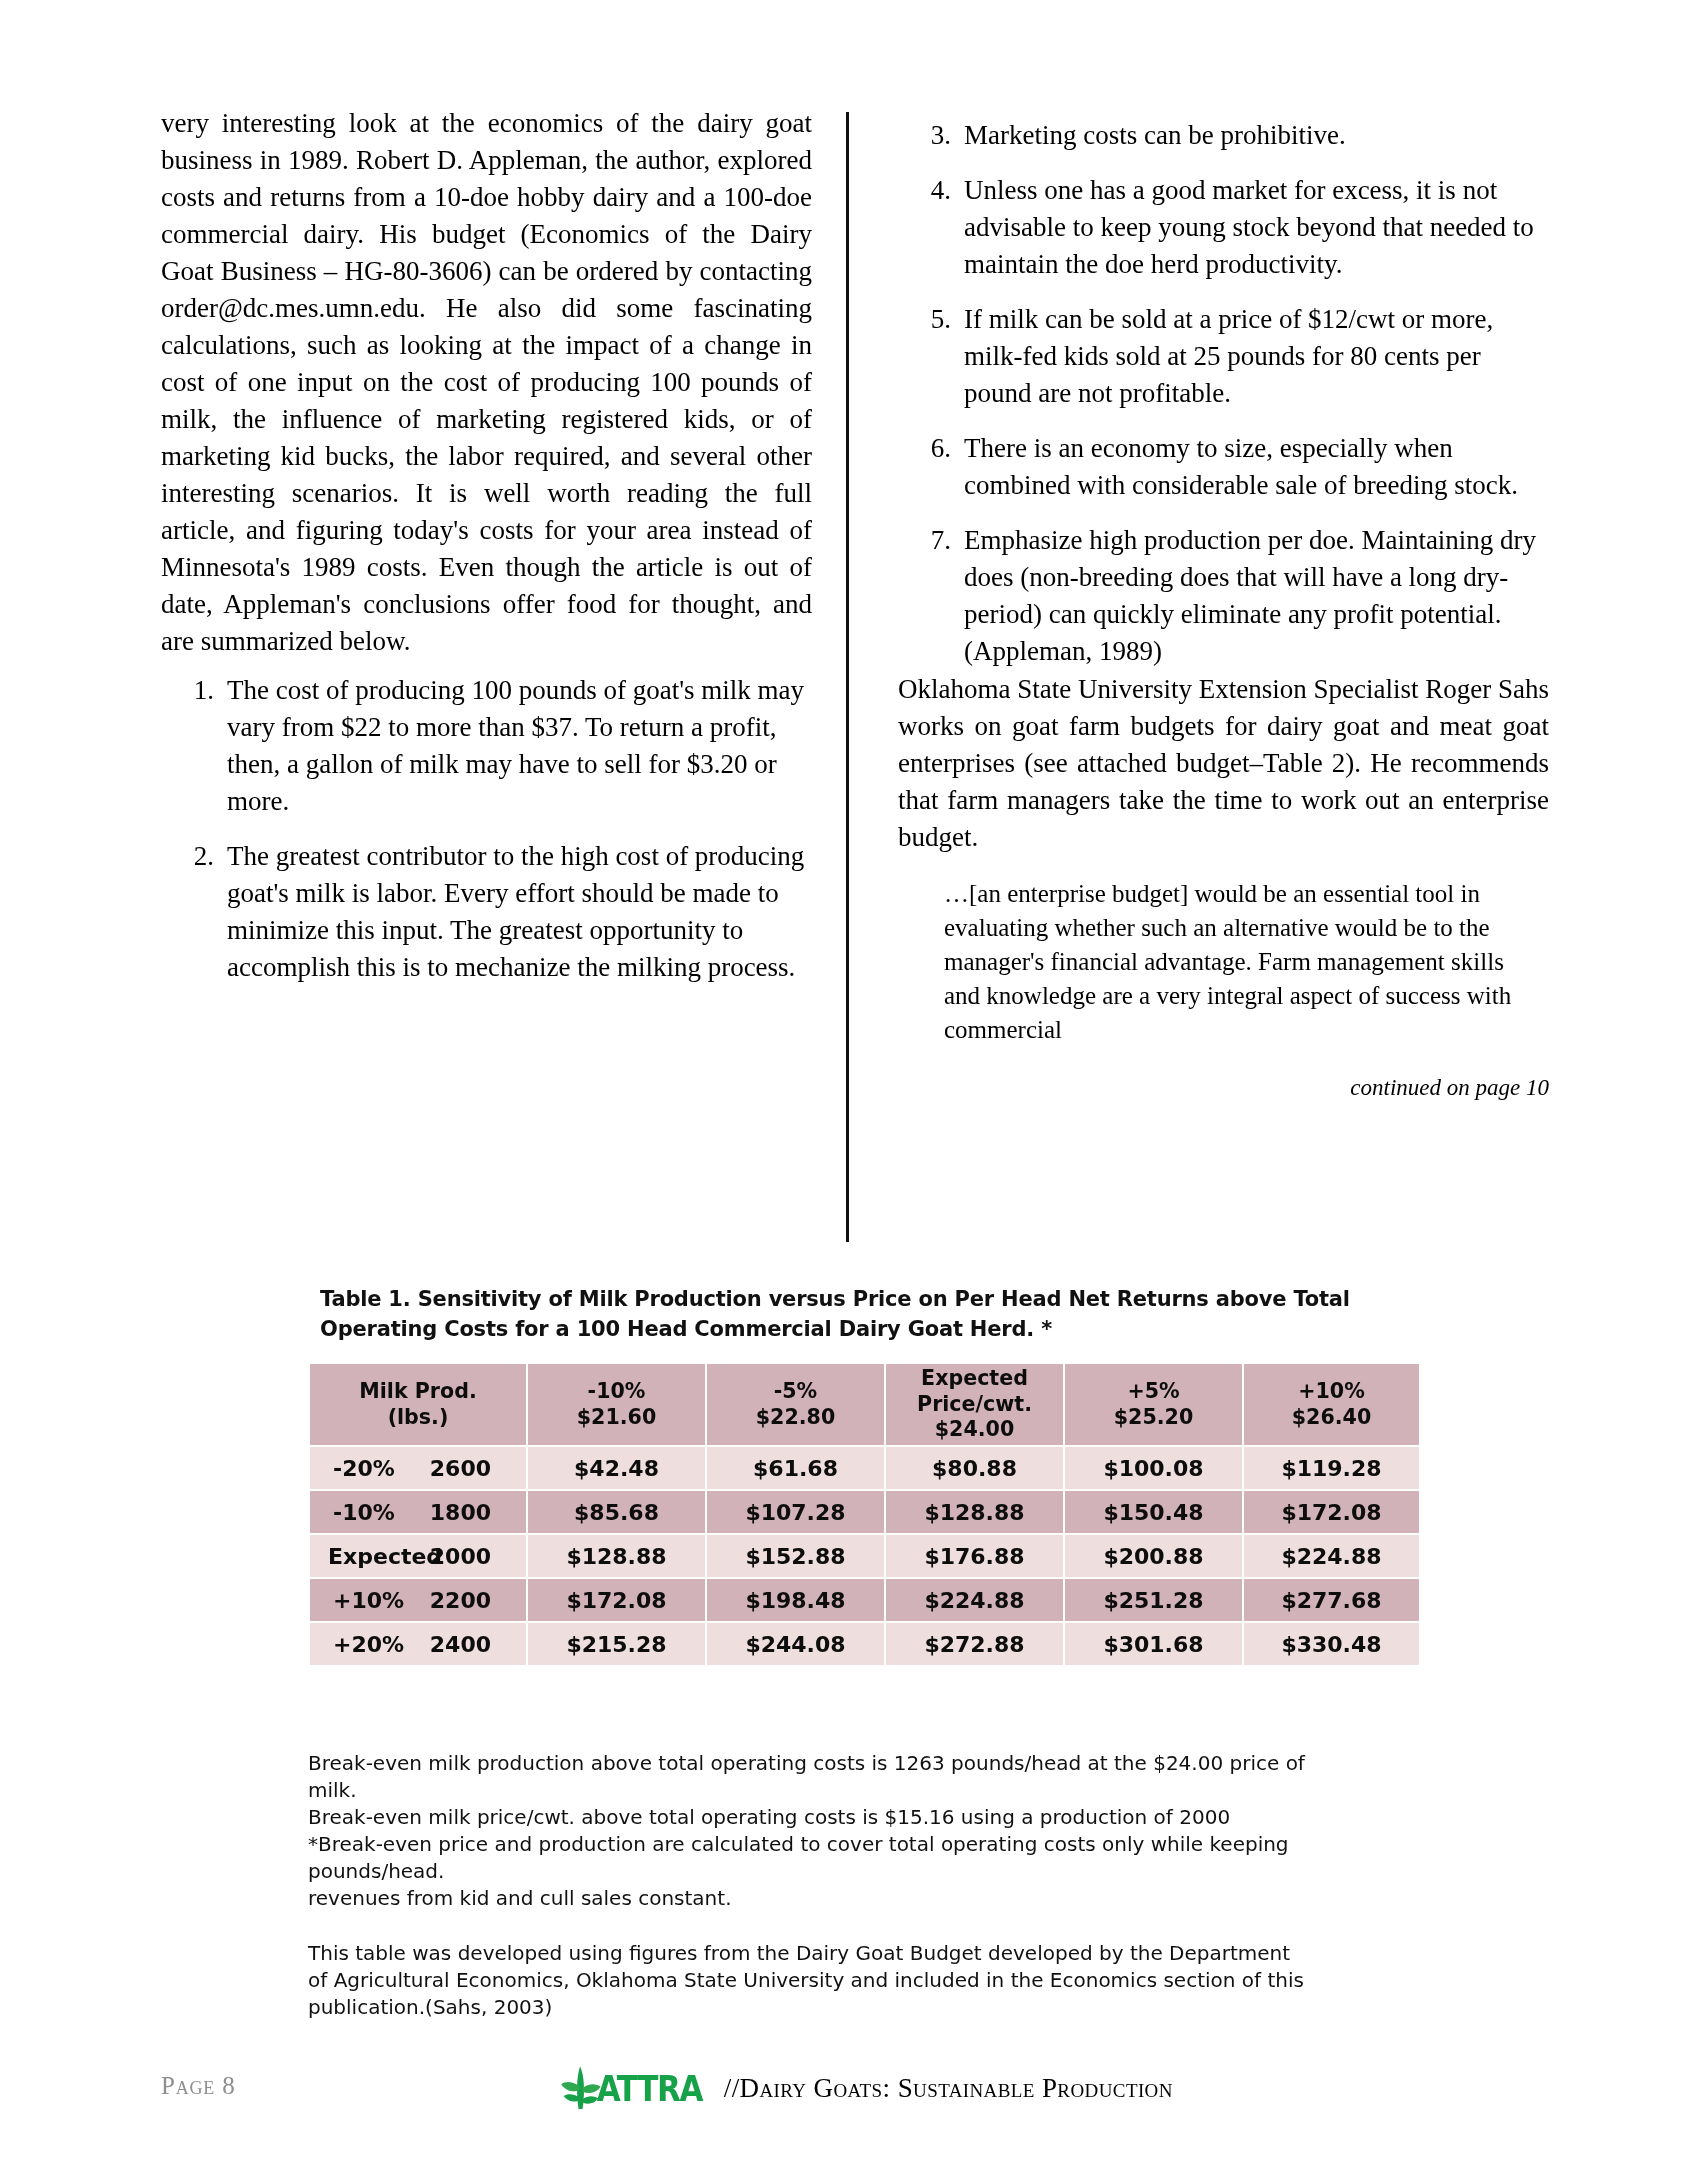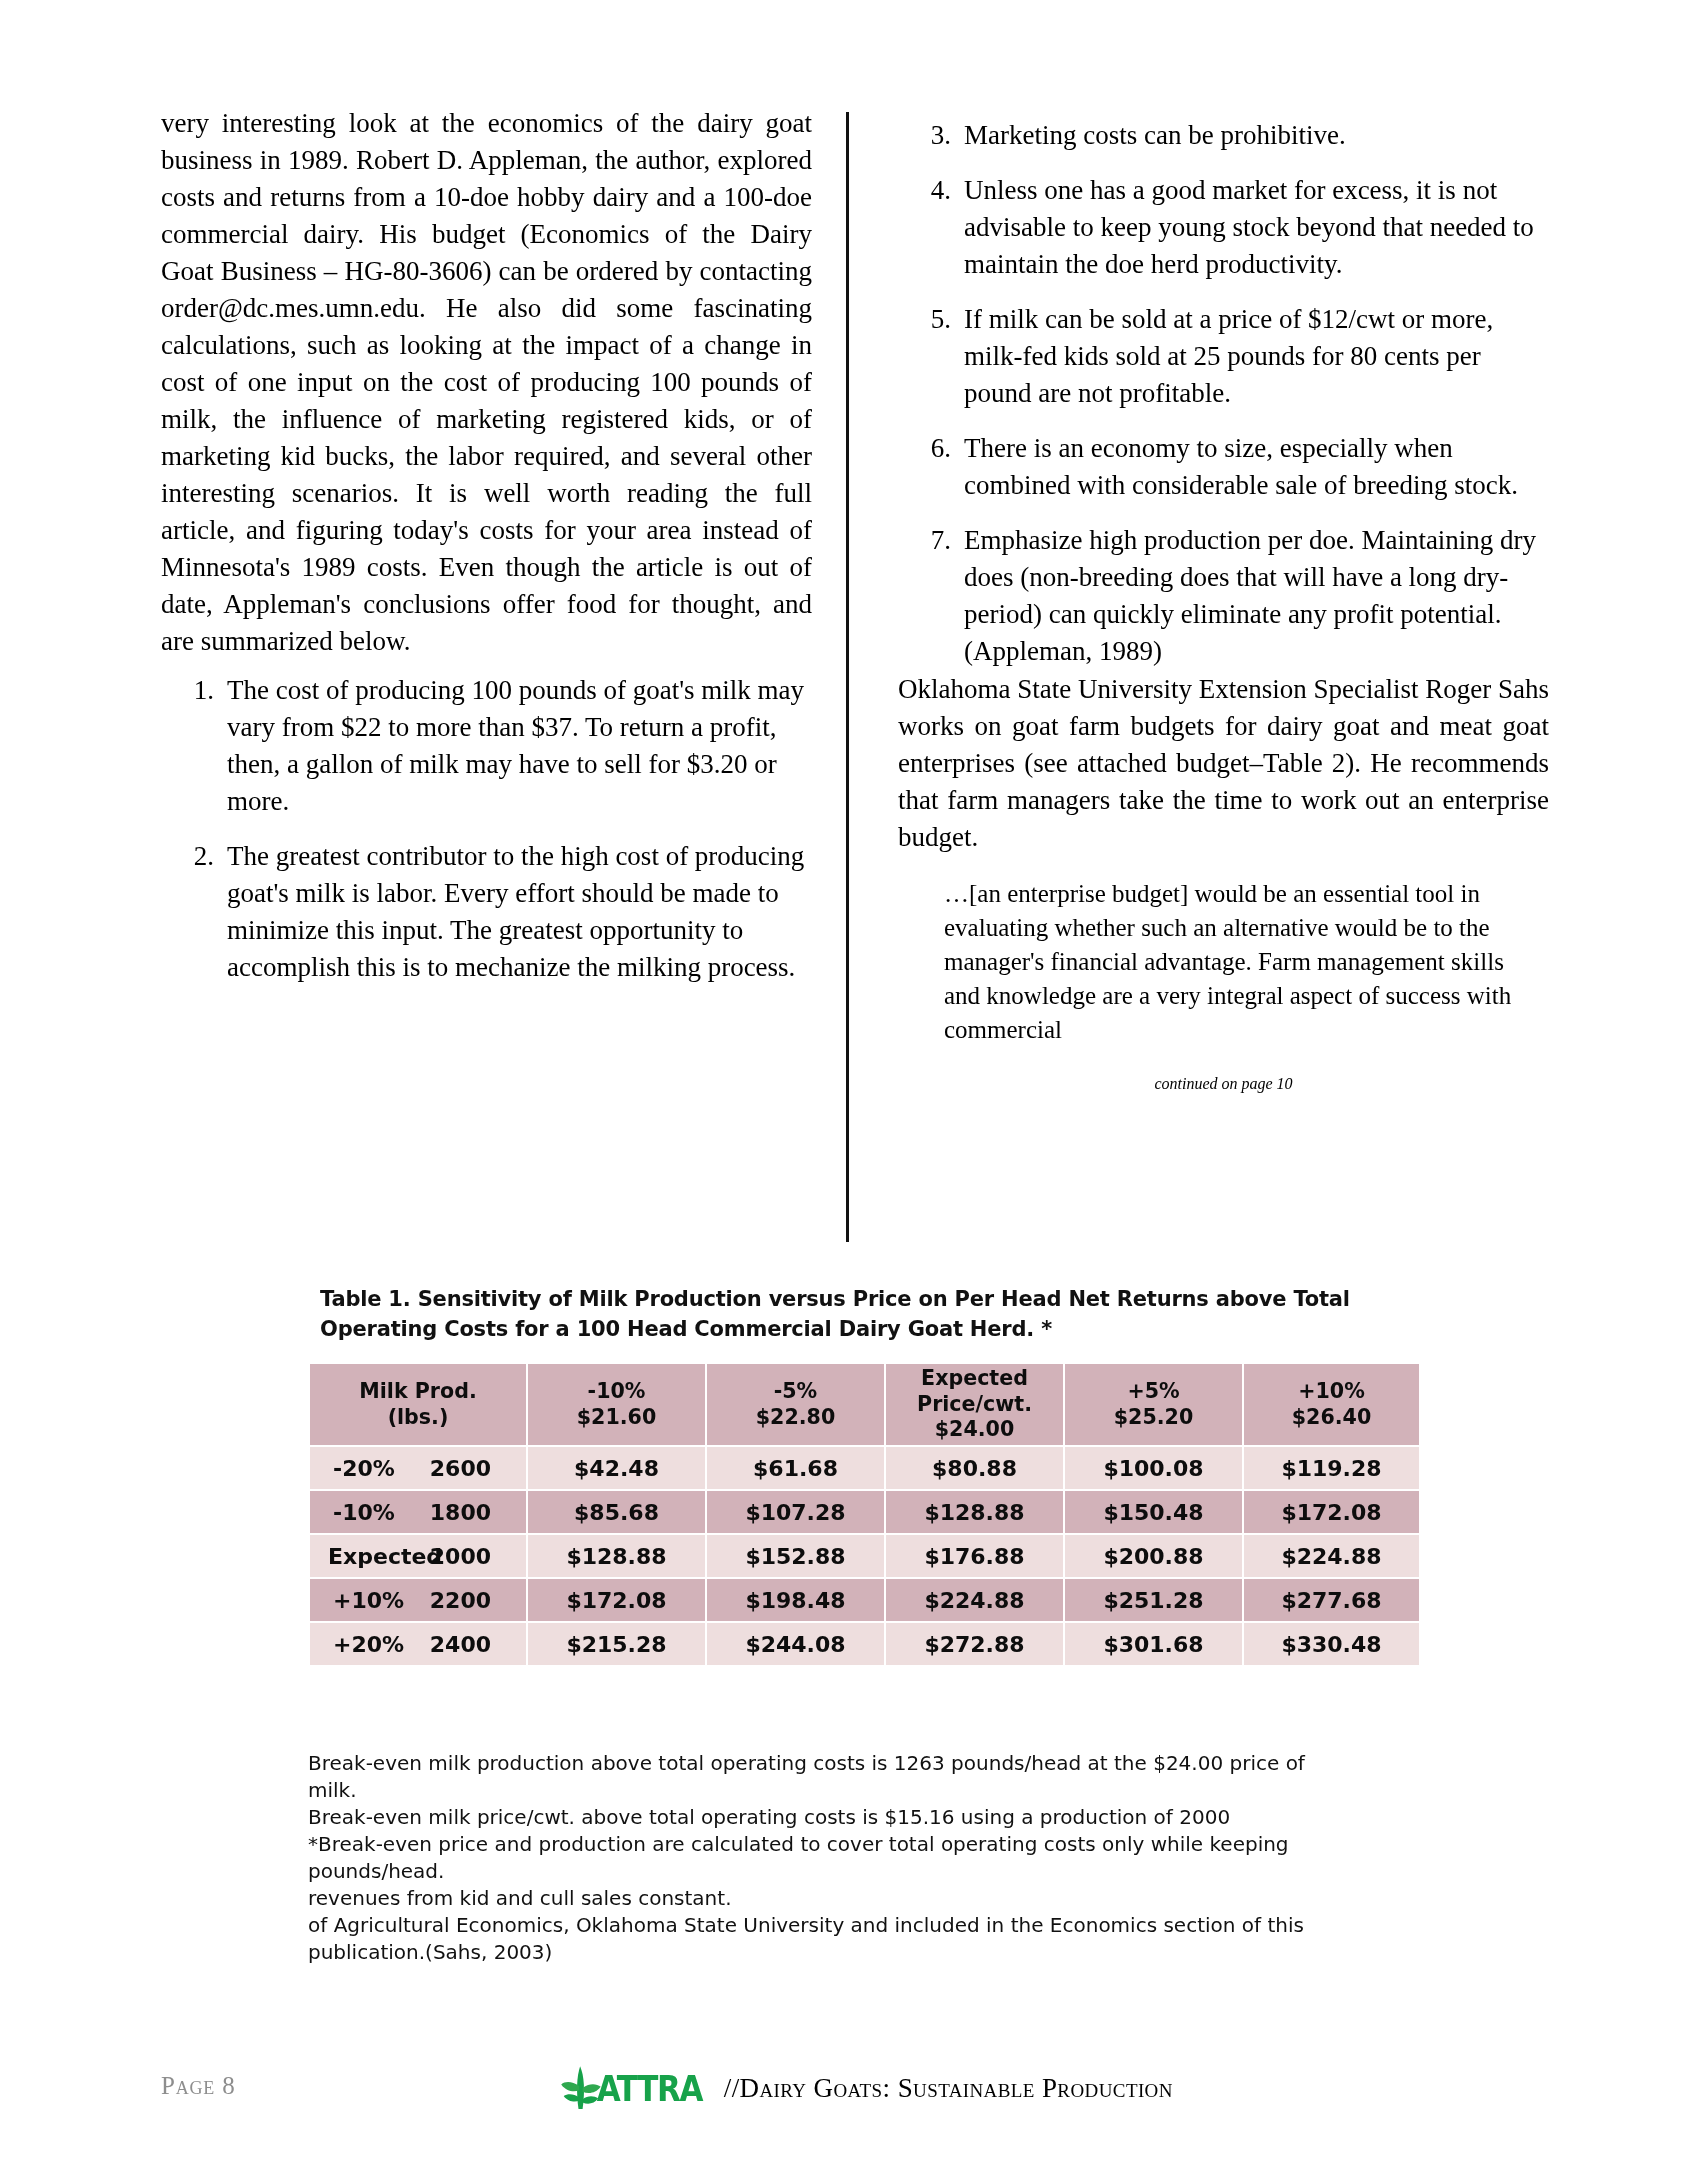--- a/index.html
+++ b/index.html
@@ -87,23 +87,23 @@
   .quote {
     margin: 21.4px 0 0 46px;
     font-size: 25px;
     line-height: 34px;
     text-align: left;
     width: 577px;
   }
 
   .continued {
     margin-top: 28px;
-    text-align: center;
+    text-align: right;
     font-style: italic;
-    font-size: 16px;
+    font-size: 23px;
   }
 
   
   .tablewrap {
     position: absolute;
     left: 308px;
     top: 1284px;
     width: 1112px;
   }
   .tbl-title {
@@ -398,20 +398,21 @@
     </table>
   </div>
 
   <div class="notes">
     <p>Break-even milk production above total operating costs is 1263 pounds/head at the $24.00 price of</p>
     <p>milk.</p>
     <p>Break-even milk price/cwt. above total operating costs is $15.16 using a production of 2000</p>
     <p>*Break-even price and production are calculated to cover total operating costs only while keeping</p>
     <p>pounds/head.</p>
     <p>revenues from kid and cull sales constant.</p>
+    <p class="gap">This table was developed using figures from the Dairy Goat Budget developed by the Department</p>
     <p>of Agricultural Economics, Oklahoma State University and included in the Economics section of this</p>
     <p>publication.(Sahs, 2003)</p>
   </div>
 
   <div class="footer">
     <div class="page-num">Page 8</div>
 
     <div class="foot-center">
       <div class="attra-logo">
         <svg class="attra-leaf" width="43" height="51" viewBox="0 0 52 62">

